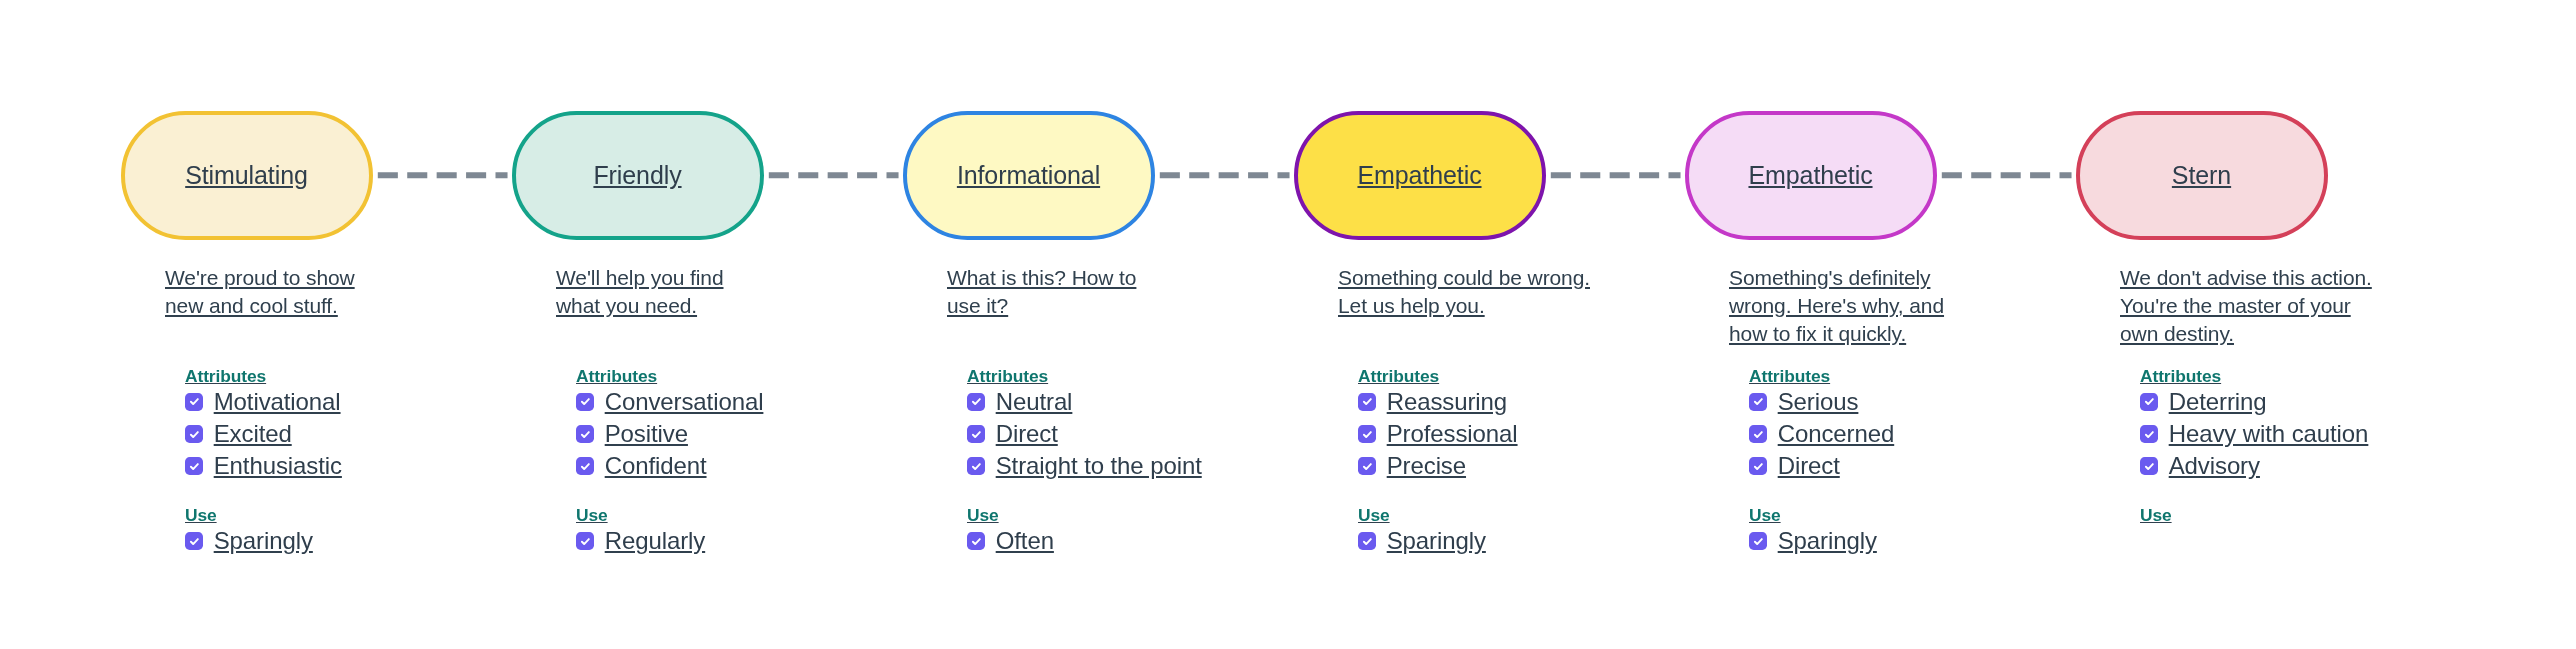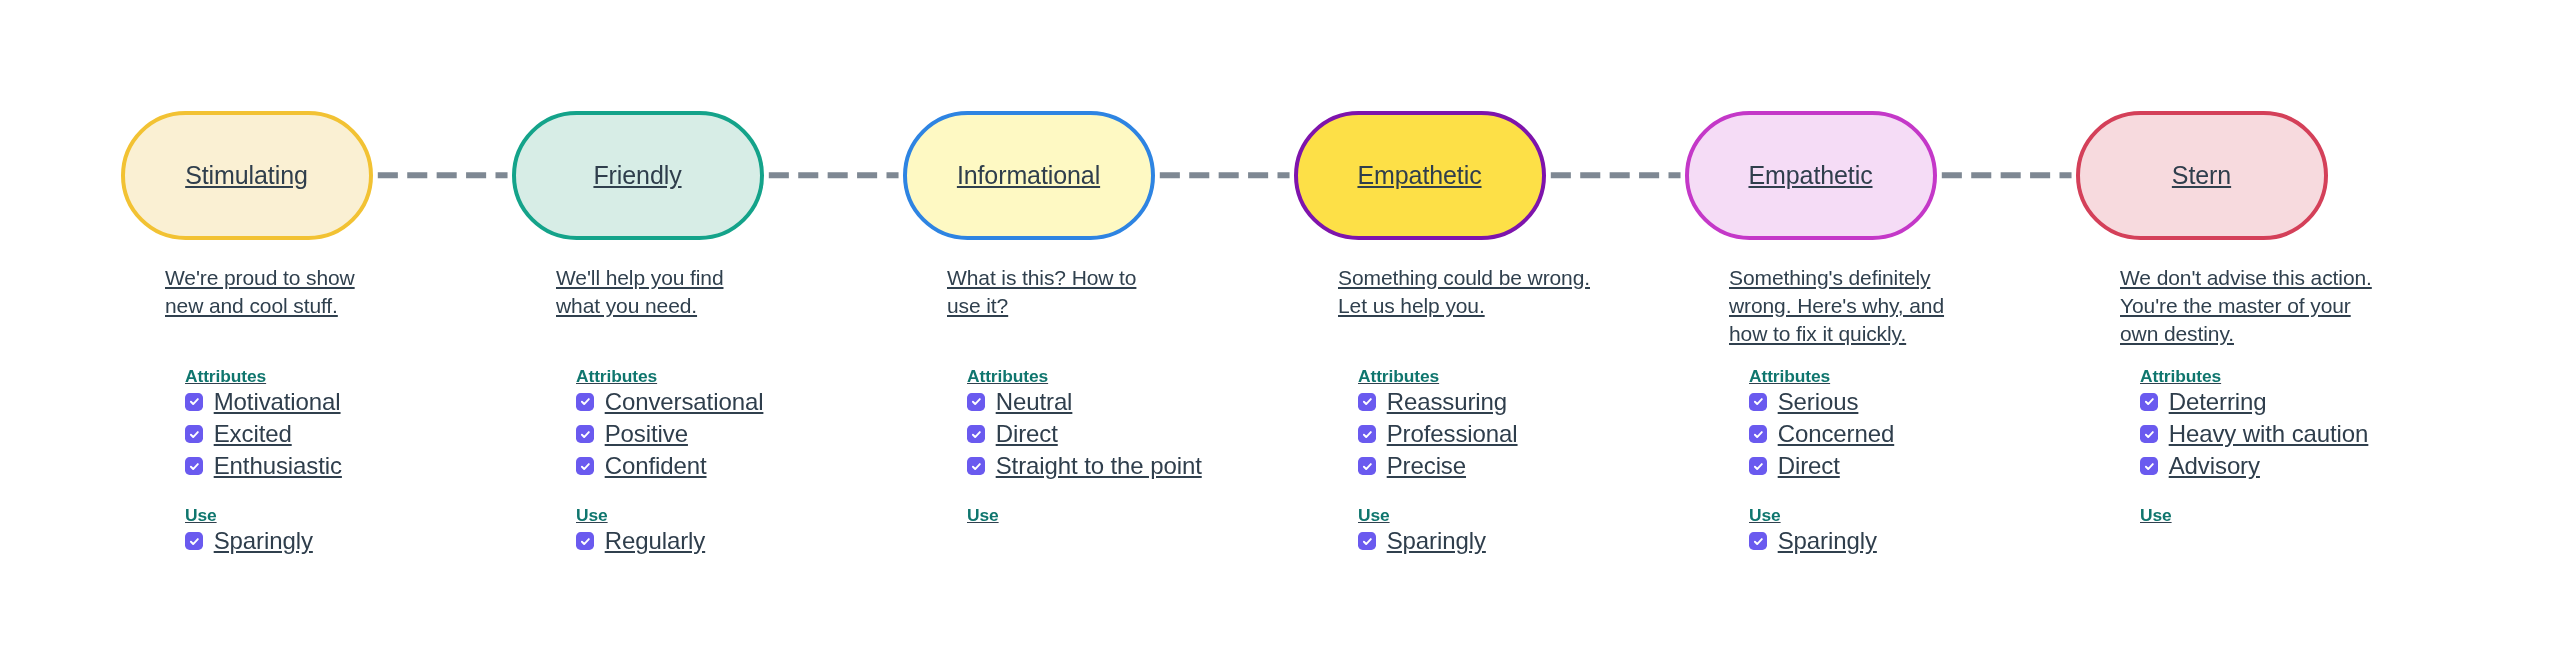--- a/index.html
+++ b/index.html
@@ -236,20 +236,30 @@
   <div class="check-row">
     <span class="checkbox" role="checkbox" aria-checked="true" style="background: rgb(106, 90, 239);">
       <svg class="check-icon" viewBox="0 0 24 24">
         <path d="M5.5 12.8l4.3 4.3L18.6 7.8" fill="none" stroke="#FFFFFF" stroke-width="3.6" stroke-linecap="round" stroke-linejoin="round"></path>
       </svg>
     </span>
     <span class="check-label">Straight to the point</span>
   </div>
 </div>
     <div class="section-heading use-heading">Use</div>
+    <div class="use-list">
+  <div class="check-row">
+    <span class="checkbox" role="checkbox" aria-checked="true" style="background: rgb(106, 90, 239);">
+      <svg class="check-icon" viewBox="0 0 24 24">
+        <path d="M5.5 12.8l4.3 4.3L18.6 7.8" fill="none" stroke="#FFFFFF" stroke-width="3.6" stroke-linecap="round" stroke-linejoin="round"></path>
+      </svg>
+    </span>
+    <span class="check-label">Often</span>
+  </div>
+</div>
   </div>
 
   <div class="column">
     <div class="pill" style="border-color: rgb(126, 20, 172); background-color: #fde047;">
       <span class="pill-label">Empathetic</span>
     </div>
     <svg class="connector" width="140" height="6.7" viewBox="0 0 208 10">
       <line x1="8" y1="5" x2="202" y2="5" stroke="#7E8893" stroke-width="9" stroke-dasharray="30 14"></line>
     </svg>
     <div class="desc">Something could be wrong.

